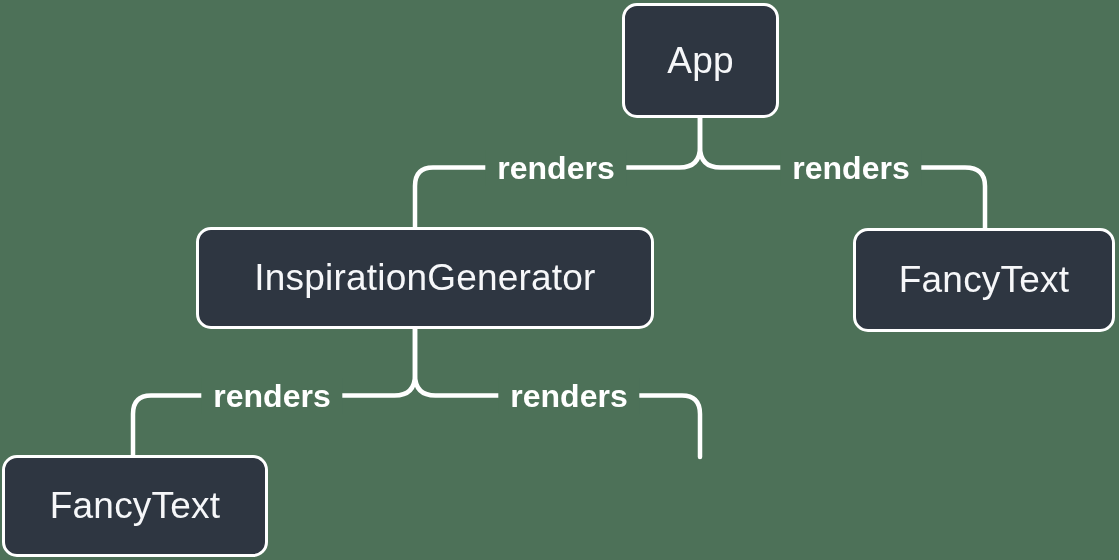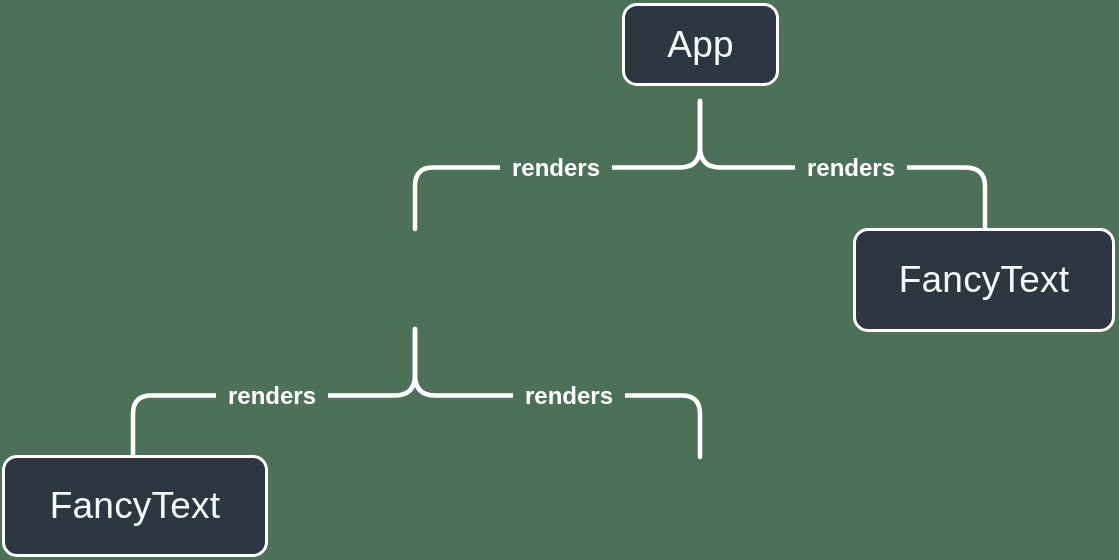--- a/index.html
+++ b/index.html
@@ -37,31 +37,31 @@
     border-radius: 15px;
     display: flex;
     align-items: center;
     justify-content: center;
     color: var(--node-text);
     font-size: 37px;
     font-weight: 400;
     letter-spacing: 0.2px;
     white-space: nowrap;
   }
-  .node-app        { left: 622px; top: 3px;   width: 157px; height: 83px;  }
+  .node-app        { left: 622px; top: 3px;   width: 157px; height: 115px;  }
   .node-ig         { left: 196px; top: 227px; width: 458px; height: 102px; }
   .node-ft-top     { left: 853px; top: 228px; width: 262px; height: 104px; }
   .node-ft-bottom  { left: 2px;   top: 455px; width: 266px; height: 102px; }
   .node-copyright  { left: 567px; top: 455px; width: 266px; height: 102px; }
   .edge-label {
     position: absolute;
     transform: translate(-50%, -50%);
     background: var(--bg);
     color: var(--line);
-    font-size: 24px;
+    font-size: 32px;
     font-weight: 700;
     line-height: 36px;
     padding: 0 12px;
     white-space: nowrap;
   }
   .edge-label-1 { left: 556px; top: 168px; }
   .edge-label-2 { left: 851px; top: 168px; }
   .edge-label-3 { left: 272px; top: 396px; }
   .edge-label-4 { left: 569px; top: 396px; }
 </style>
@@ -74,20 +74,23 @@
     <path d="M 700 101 L 700 147 Q 700 167.5 679.5 167.5 L 433 167.5 Q 415 167.5 415 186 L 415 229"></path>
     <path d="M 700 101 L 700 147 Q 700 167.5 720.5 167.5 L 965 167.5 Q 985 167.5 985 186 L 985 230"></path>
     <path d="M 415 329 L 415 375 Q 415 395.5 394.5 395.5 L 151 395.5 Q 133 395.5 133 414 L 133 457"></path>
     <path d="M 415 329 L 415 375 Q 415 395.5 435.5 395.5 L 682 395.5 Q 700 395.5 700 414 L 700 457"></path>
   </svg>
 
   <div class="node node-app">
     <span>App</span>
   </div>
 
+  <div class="node node-ig">
+    <span>InspirationGenerator</span>
+  </div>
 
   <div class="node node-ft-top">
     <span>FancyText</span>
   </div>
 
   <div class="node node-ft-bottom">
     <span>FancyText</span>
   </div>
 
 

